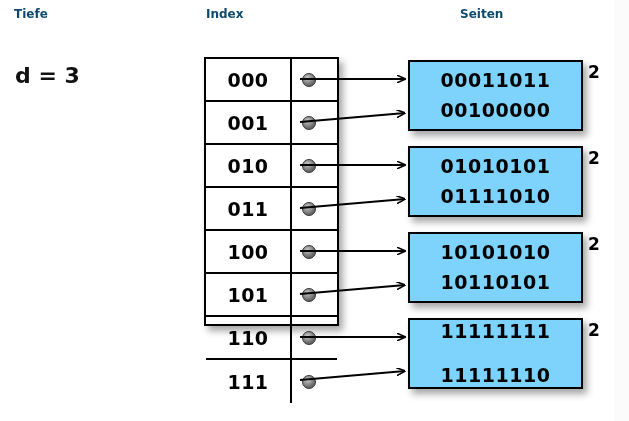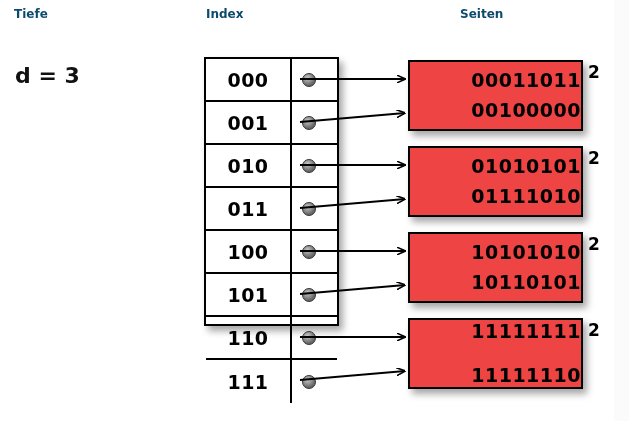--- a/index.html
+++ b/index.html
@@ -99,25 +99,25 @@
   }
 
   
   .page-box {
     position: absolute;
     left: 408px;
     width: 175px;
     height: 71px;
     box-sizing: border-box;
     border: 2.5px solid #000000;
-    background: #ef4444;
+    background: #7dd3fc;
     box-shadow: 4px 5px 7px rgba(0,0,0,0.35);
     display: flex;
     flex-direction: column;
-    align-items: flex-end;
+    align-items: center;
     justify-content: center;
   }
   .page-line {
     font-size: 19px;
     font-weight: bold;
     color: #000000;
     line-height: 1.55;
     letter-spacing: 0.5px;
   }
   .page-count {

